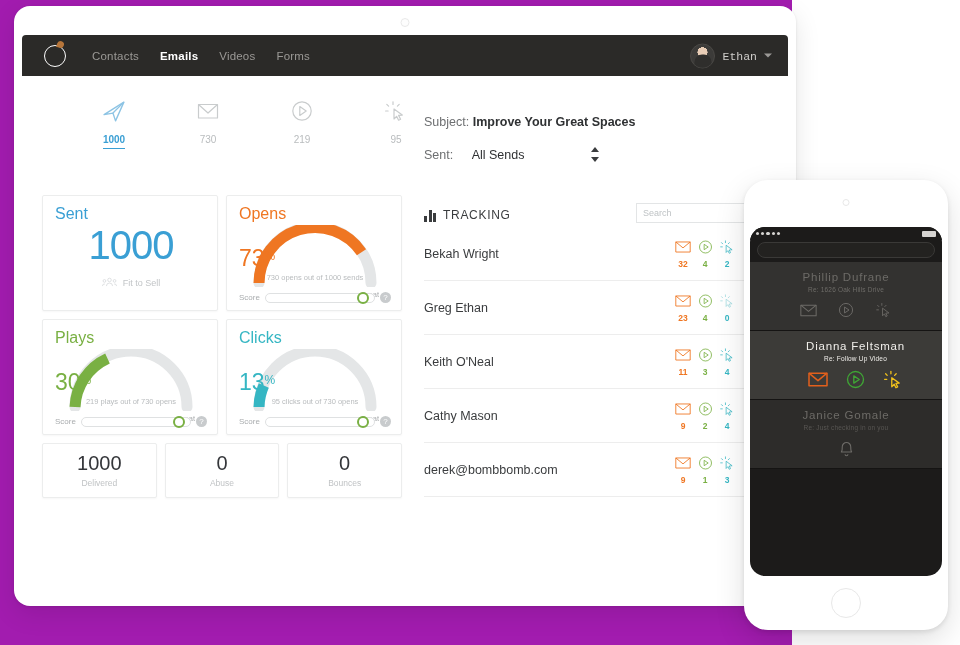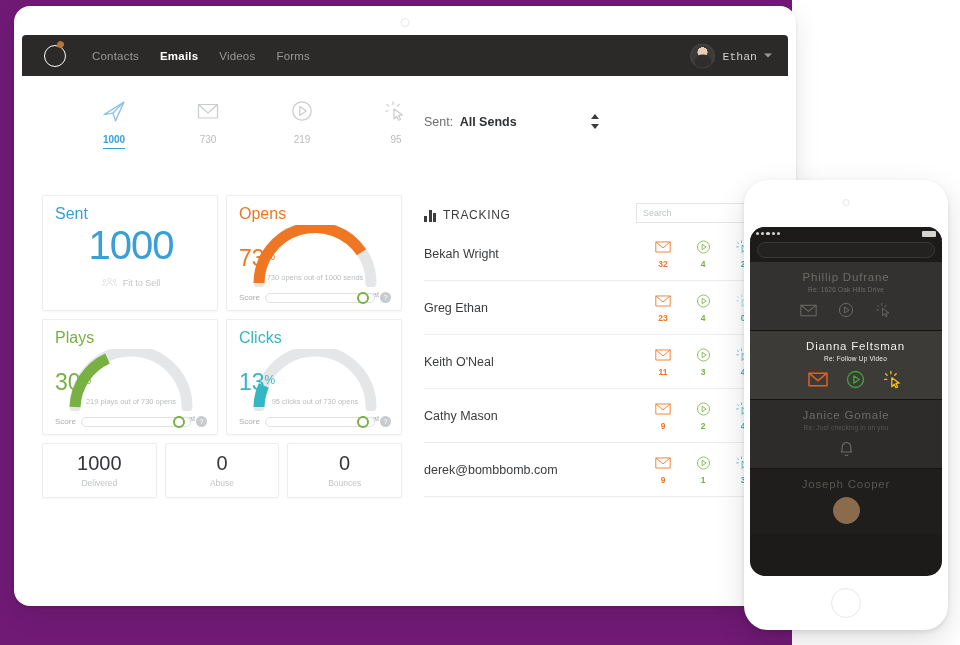--- a/index.html
+++ b/index.html
@@ -2,21 +2,21 @@
 <html><head>
 <meta charset="utf-8">
 <style>
   * { box-sizing: border-box; margin: 0; padding: 0; }
   html, body {
     width: 960px; height: 645px;
     background: #ffffff;
     font-family: "Liberation Sans", sans-serif;
     overflow: hidden;
   }
-  .stage { position: relative; width: 792px; height: 645px; background: #701a75; }
+  .stage { position: relative; width: 792px; height: 645px; background: #a21caf; }
 
   
   .device-tablet {
     position: absolute; left: 14px; top: 6px;
     width: 782px; height: 600px;
     background: #ffffff;
     border-radius: 16px;
     box-shadow: 0 1px 3px rgba(0,0,0,0.10), 0 8px 26px rgba(0,0,0,0.10);
   }
   .tablet-camera {
@@ -81,21 +81,21 @@
     margin-top: 7px; font-size: 10px; color: #b9bcbe;
     display: inline-block; padding-bottom: 3px;
   }
   .stat.active .val { color: #3a9fd4; font-weight: bold; border-bottom: 1.6px solid #3a9fd4; }
 
   
   .subjectblock { position: absolute; left: 402px; top: 80px; width: 320px; }
   .subjline { font-size: 12.5px; color: #6d6f71; margin-bottom: 19px; }
   .subjline b { color: #2f3133; font-weight: bold; }
   .sentline { font-size: 12.5px; color: #6d6f71; position: relative; width: 175px; }
-  .sentline b { color: #2f3133; font-weight: bold; margin-left: 3px; }
+  .sentline b { color: #2f3133; font-weight: normal; margin-left: 15px; }
   .updown {
     position: absolute; right: 0; top: -1px; width: 9px; height: 15px; cursor: pointer;
     display: flex; flex-direction: column; align-items: center; justify-content: space-between;
   }
   .updown i {
     display: block; width: 0; height: 0;
     border-left: 4px solid transparent; border-right: 4px solid transparent;
   }
   .updown i.up { border-bottom: 5px solid #3a3c3e; }
   .updown i.dn { border-top: 5px solid #3a3c3e; }
@@ -184,22 +184,22 @@
   .searchbtn {
     width: 21px; background: #c9cccd; display: flex;
     align-items: center; justify-content: center; cursor: pointer;
   }
   .trow {
     height: 54px; border-bottom: 1px solid #ededed;
     display: flex; align-items: center; position: relative;
   }
   .tname { font-size: 12.5px; color: #3a3c3e; }
   .tmetrics {
-    position: absolute; right: 0; top: 50%; transform: translateY(-50%);
-    display: flex; gap: 18px;
+    position: absolute; right: 16px; top: 50%; transform: translateY(-50%);
+    display: flex; 
   }
   .metric { width: 22px; text-align: center; cursor: pointer; }
   .metric .mi { height: 16px; display: flex; align-items: center; justify-content: center; }
   .metric .mv { font-size: 8.5px; font-weight: bold; margin-top: 3px; }
   .c-orange { color: #ef7622; } .c-green { color: #79b043; } .c-teal { color: #35b6c3; }
 
   
   .device-phone {
     position: absolute; left: 744px; top: 180px;
     width: 204px; height: 450px;
@@ -310,20 +310,24 @@
                 <path d="M4.6 7.2 L2.8 5.4"></path>
                 <path d="M13.4 7.2 L15.2 5.4"></path>
                 <path d="M4.1 12 L1.6 12"></path>
             </svg>
           </div>
           <span class="val">95</span>
         </div>
       </div>
 
       <div class="subjectblock">
+        <div class="subjline">
+          <span>Subject:</span>
+          <b>Improve Your Great Spaces</b>
+        </div>
         <div class="sentline">
           <span>Sent:</span>
           <b>All Sends</b>
           <span class="updown">
             <i class="up"></i>
               <i class="dn"></i>
           </span>
         </div>
       </div>
 
@@ -714,22 +718,18 @@
           <span class="pi">
               <svg width="17" height="18" viewBox="0 0 18 20" fill="none" stroke="#6d6b67" stroke-width="1.2" stroke-linejoin="round">
                 <path d="M3.3 14.4 C3.3 14.4 4.3 13.4 4.3 8.6 a4.7 4.7 0 0 1 9.4 0 c0 4.8 1 5.8 1 5.8 Z"></path>
                 <path d="M7.4 17 a1.6 1.6 0 0 0 3.2 0"></path>
               </svg>
             </span>
         </div>
       </div>
       <div class="phsep"></div>
 
-      <div class="ph-item dim3">
-        <div class="ph-name nm-dimmer">Joseph Cooper</div>
-        <div class="rec-btn"></div>
-      </div>
 
     </div>
     <div class="phone-home"></div>
   </div>
 
 </div>
 
 </body></html>

